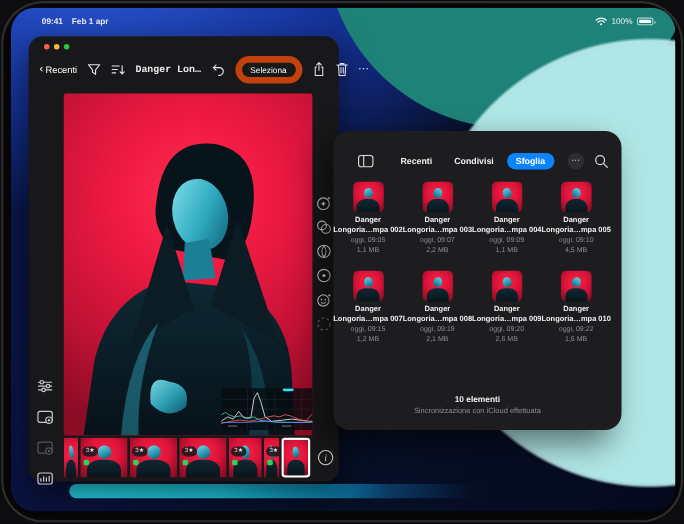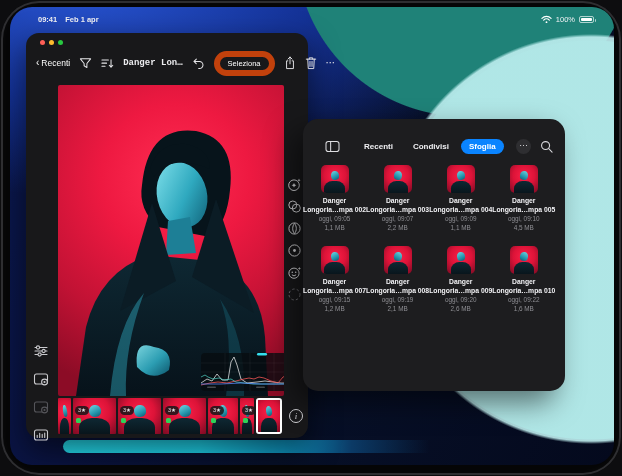--- a/index.html
+++ b/index.html
@@ -424,17 +424,21 @@
               <div class="file-thumb">
                 <div class="mini-photo"></div>
               </div>
               <div class="file-name">Danger</div>
               <div class="file-name">Longoria…mpa 010</div>
               <div class="file-date">oggi, 09:22</div>
               <div class="file-size">1,6 MB</div>
             </div>
           </div>
 
+        <div class="ffooter">
+          <div class="count">10 elementi</div>
+          <div class="sync">Sincronizzazione con iCloud effettuata</div>
+        </div>
       </aside>
 
     </div>
   </div>
 </div>
 
 </body></html>

